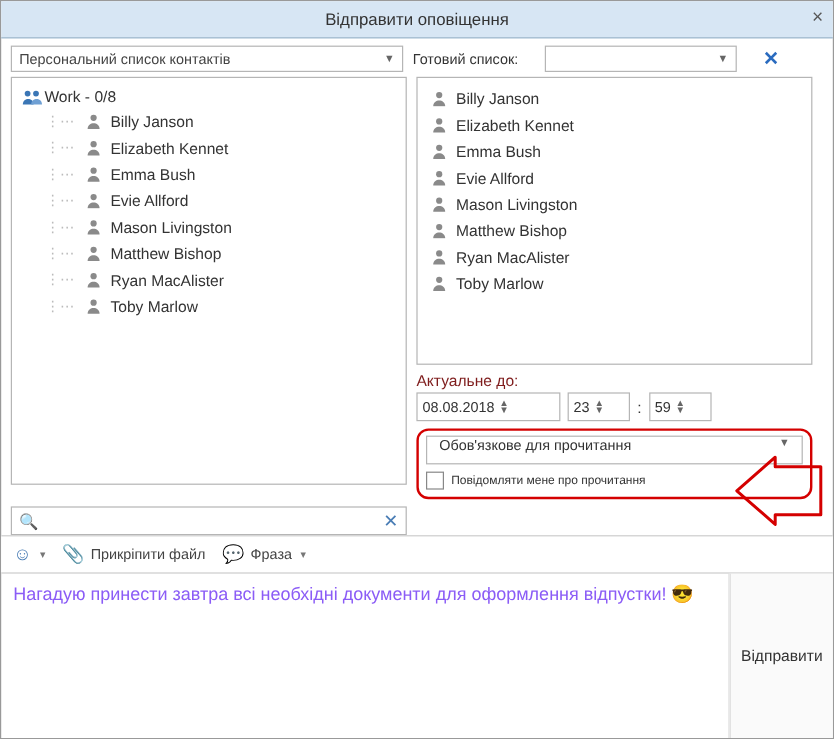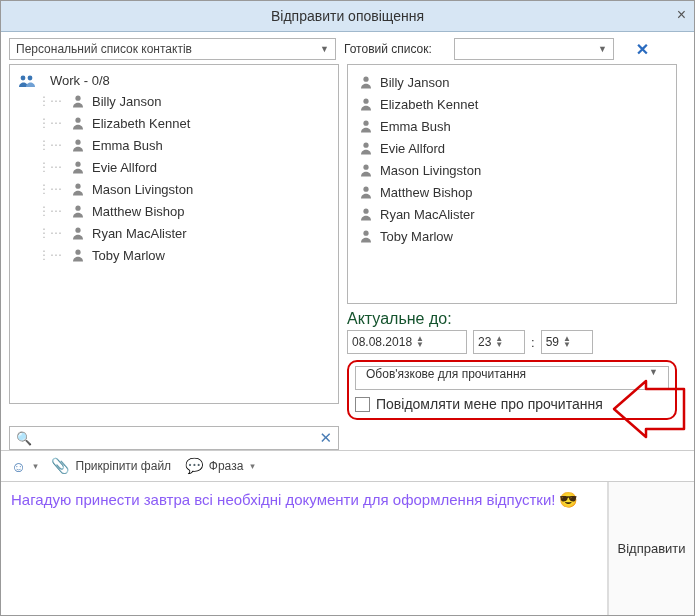--- a/index.html
+++ b/index.html
@@ -11,36 +11,36 @@
 .right-top{flex:1;display:flex;align-items:center;gap:22px}
 .combo{height:22px;border:1px solid #b5b5b5;background:#fff;display:flex;align-items:center;padding:0 6px;font-size:12px;color:#444;position:relative;box-sizing:border-box}
 .combo .tri{margin-left:auto;font-size:9px;color:#666}
 .combo.full{width:100%}
 .combo.narrow{width:160px}
 .lists{display:flex;flex:0 0 auto;padding:0 8px;gap:8px}
 .listbox{border:1px solid #b5b5b5;background:#fff;box-sizing:border-box;overflow:auto}
 .left-list{width:330px;height:340px}
 .right-list{width:330px;height:240px}
 .tree-root{padding:6px 4px}
-.group-row{display:flex;align-items:center;gap:14px;padding:2px 4px;cursor:default}
+.group-row{display:flex;align-items:center;gap:1px;padding:2px 4px;cursor:default}
 .group-ico{width:18px;height:14px;display:inline-flex;align-items:center;justify-content:center}
 .person-row{display:flex;align-items:center;gap:6px;padding:3px 4px 3px 24px;cursor:default}
 .dots{color:#bbb;font-size:12px;margin-right:2px}
 .person-ico{width:16px;height:16px;display:inline-flex;align-items:center;justify-content:center}
 .right-col{display:flex;flex-direction:column;width:330px}
-.date-row{margin-top:6px;font-size:16px;color:#14532d}
+.date-row{margin-top:6px;font-size:13px;color:#7f1d1d}
 .date-inputs{display:flex;align-items:center;gap:6px;margin-top:2px}
 .spin{height:22px;border:1px solid #b5b5b5;display:flex;align-items:center;padding:0 4px;background:#fff;font-size:12px}
 .spin .arrows{display:flex;flex-direction:column;margin-left:4px;line-height:6px;font-size:8px;color:#666}
 .date-spin{width:110px}
 .num-spin{width:42px}
 .highlight-box{border:2px solid #d40000;border-radius:10px;margin-top:6px;padding:4px 6px 6px 6px}
 .readreq{height:22px;border:1px solid #b5b5b5;display:flex;align-items:flex-start;padding:0 10px;font-size:12px;color:#333;position:relative}
 .readreq .tri{margin-left:auto;font-size:9px;color:#666}
-.notify-row{display:flex;align-items:center;gap:6px;margin-top:6px;font-size:14px}
+.notify-row{display:flex;align-items:center;gap:6px;margin-top:6px;font-size:10px}
 .chk{width:13px;height:13px;border:1px solid #888;background:#fff}
 .arrow-svg{position:absolute;right:8px;top:378px;pointer-events:none}
 .searchbar{margin:6px 8px 0 8px;height:24px;border:1px solid #b5b5b5;display:flex;align-items:center;padding:0 6px;background:#fff;width:330px;box-sizing:border-box}
 .searchbar .mag{color:#4a7db5;font-size:13px;margin-right:4px}
 .searchbar input{flex:1;border:none;outline:none;font-size:12px;background:transparent}
 .searchbar .clear{color:#4a7db5;font-size:15px;cursor:pointer}
 .toolbar{height:30px;display:flex;align-items:center;gap:14px;padding:0 10px;border-bottom:1px solid #ccc;border-top:1px solid #ccc;background:#fff}
 .tbtn{display:flex;align-items:center;gap:5px;color:#444;font-size:12px;cursor:pointer}
 .tbtn .ico{color:#4a7db5;font-size:15px}
 .tbtn .dd{font-size:9px;color:#777;margin-left:2px}

